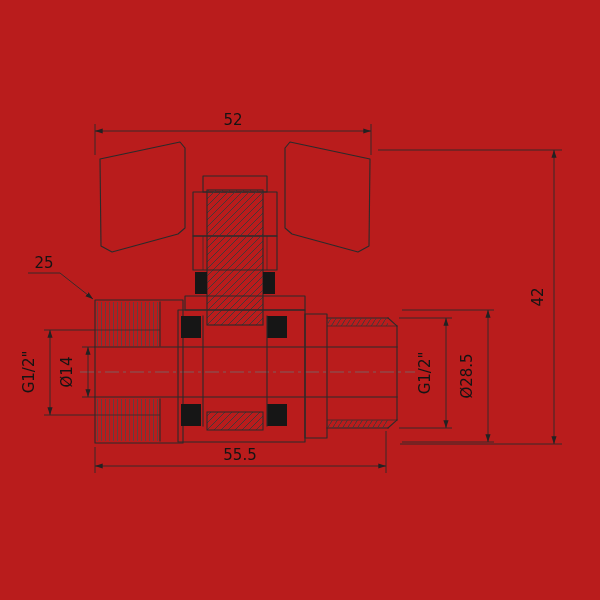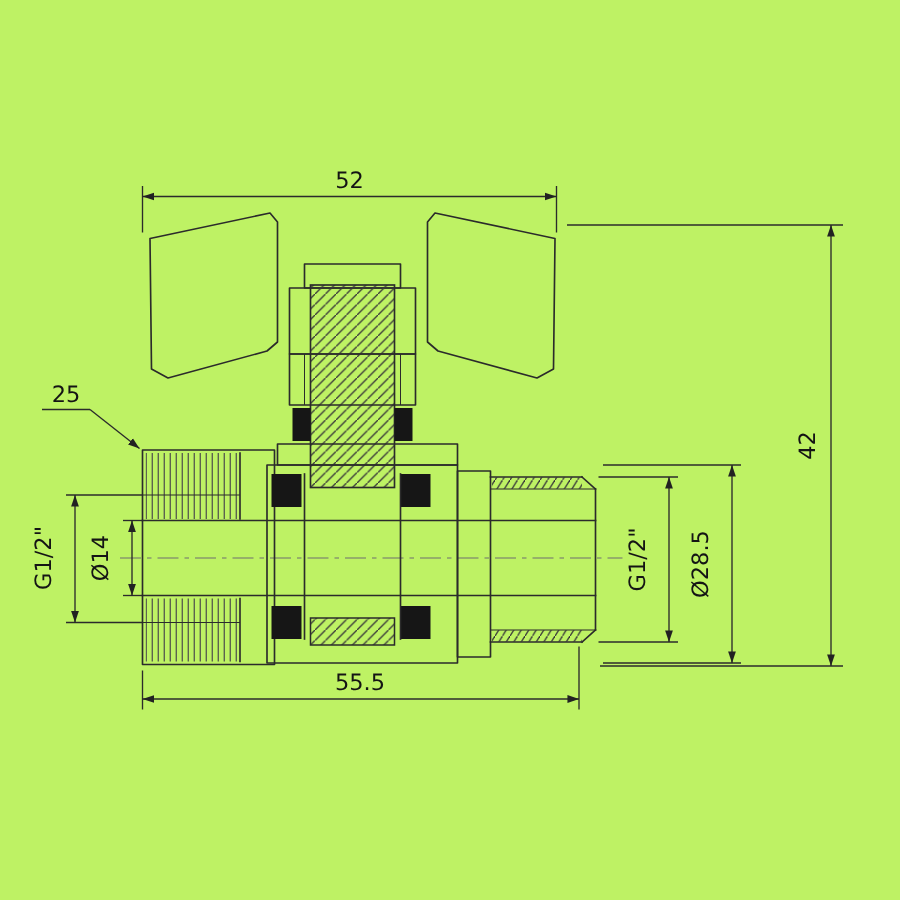--- a/index.html
+++ b/index.html
@@ -1,16 +1,16 @@
 <!DOCTYPE html>
 <html><head>
 <meta charset="utf-8">
 <style>
   html,body{margin:0;padding:0;background:#fff;}
-  .page{width:600px;height:600px;background:#bef264;position:relative;overflow:hidden;
+  .page{width:600px;height:600px;background:#b91c1c;position:relative;overflow:hidden;
         font-family:"DejaVu Sans", sans-serif;}
   svg{display:block;}
   .ln{fill:none;stroke:#2b2b2b;stroke-width:1.1;stroke-linejoin:round;stroke-linecap:square;}
   .thin{fill:none;stroke:#2b2b2b;stroke-width:0.7;}
   .dim line{stroke:#2b2b2b;stroke-width:0.9;}
   .dt{font:15px "DejaVu Sans", sans-serif;fill:#141414;}
   .cl{stroke:#6f6f6f;stroke-width:0.8;stroke-dasharray:14 4 3 4;}
 </style>
 </head>
 <body>

